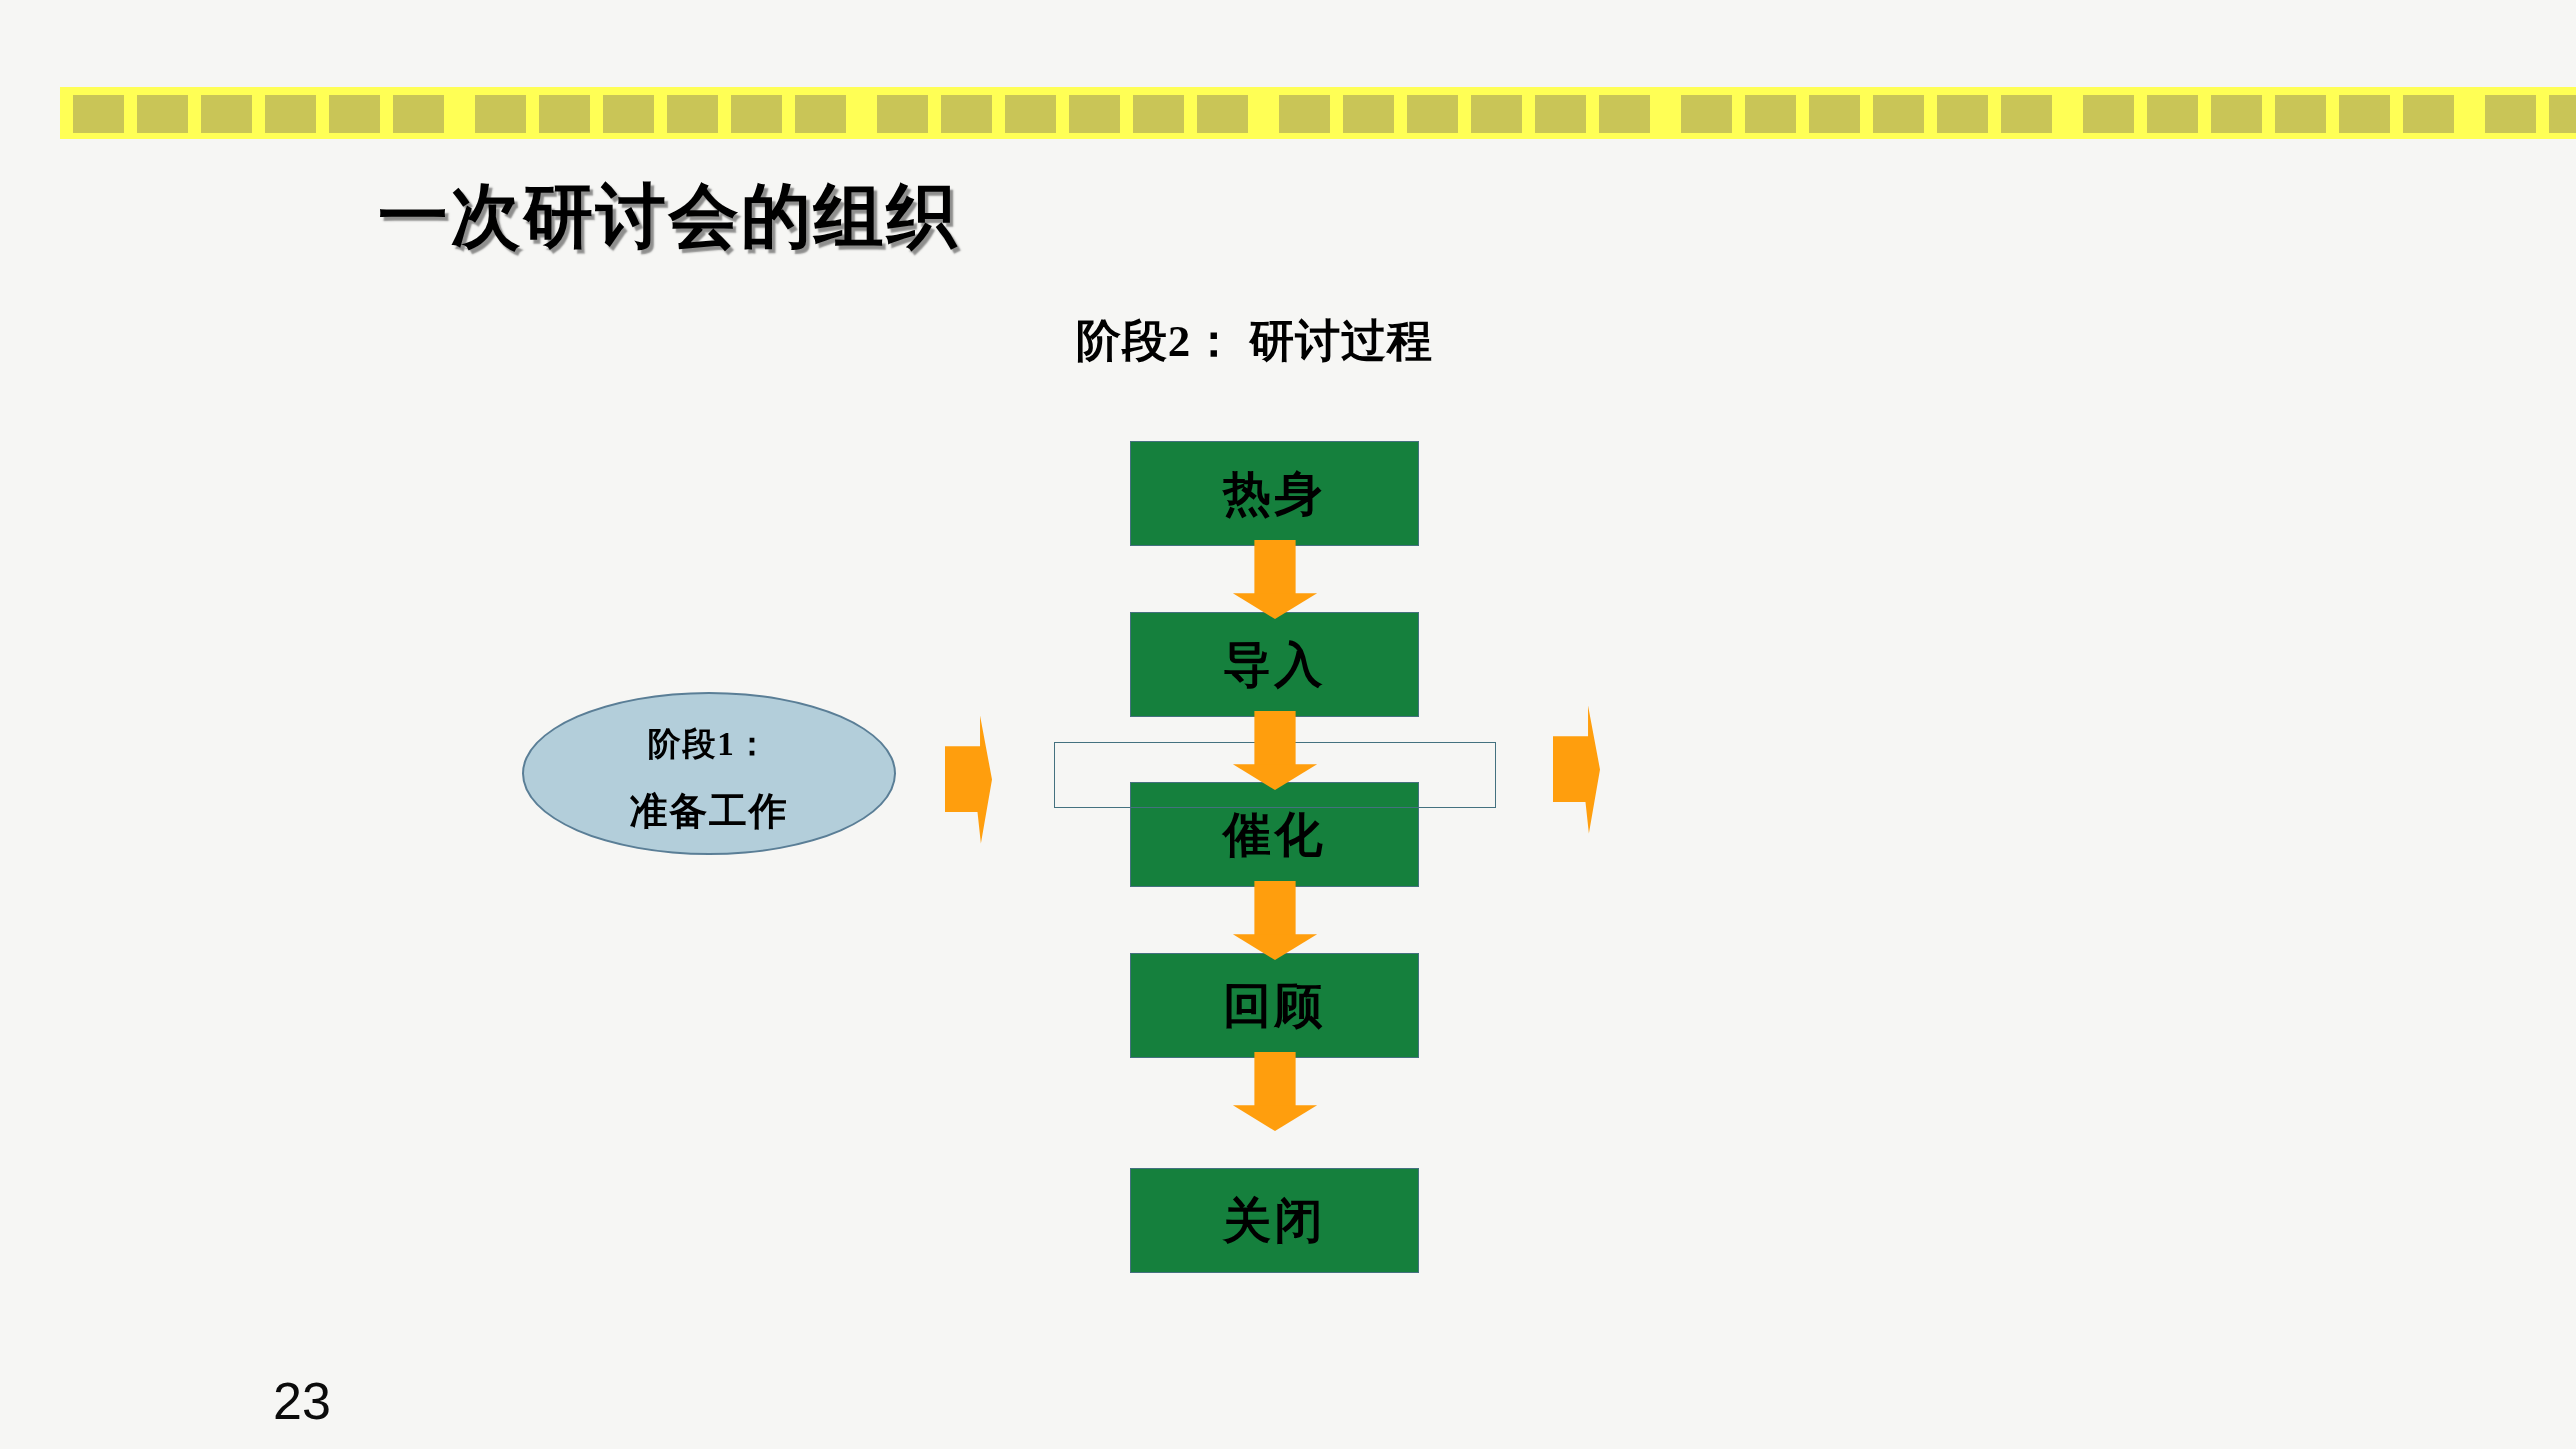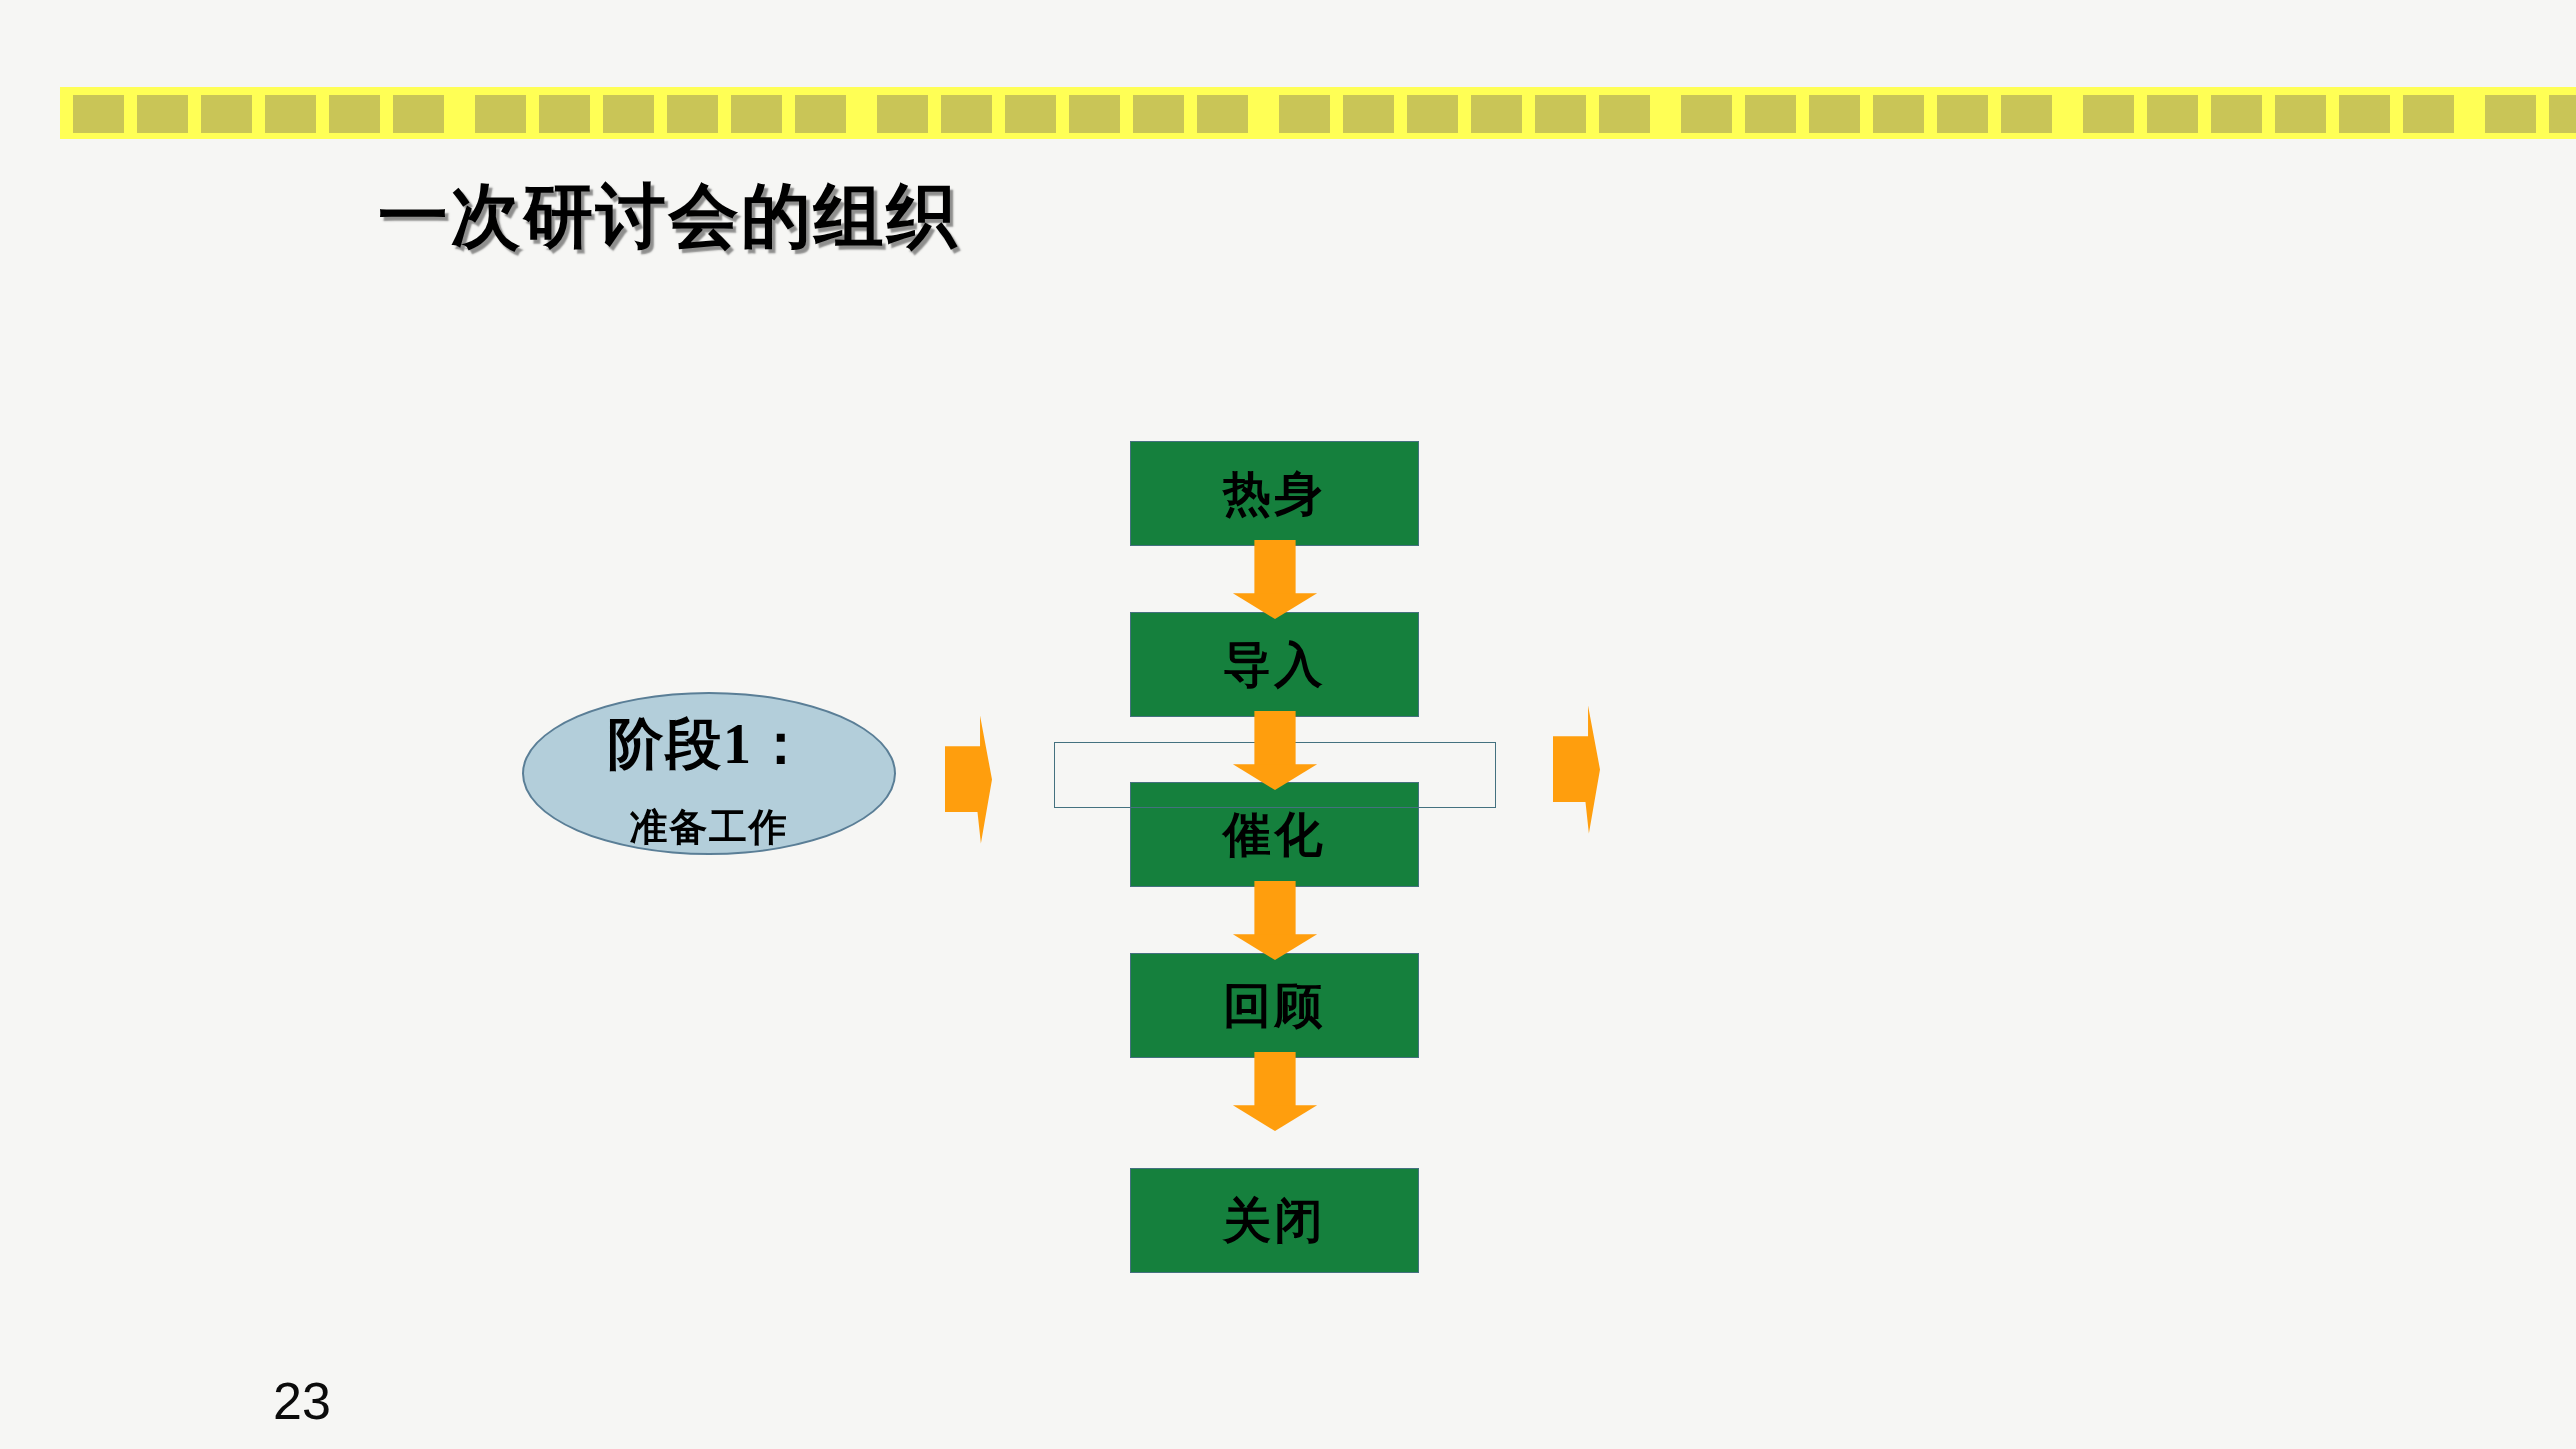--- a/index.html
+++ b/index.html
@@ -37,21 +37,21 @@
         z-index:2;}
 
   
   .down-arrow{position:absolute;left:1232px;width:86px;height:79px;z-index:3;}
   .side-arrow{position:absolute;width:47px;height:129px;z-index:3;}
 
   
   .ellipse{position:absolute;background:#b3ceda;border:2.6px solid #5a7e96;
         border-radius:50%;box-sizing:border-box;display:flex;flex-direction:column;
         align-items:center;justify-content:center;z-index:1;}
-  .ellipse .l1{font-size:56px;font-weight:bold;color:#000;
+  .ellipse .l1{font-size:33px;font-weight:bold;color:#000;
         font-family:"Liberation Serif", serif;letter-spacing:1.7px;margin-top:12px;}
   .ellipse .l2{font-size:38px;font-weight:bold;color:#000;margin-top:19px;
         font-family:"Liberation Serif", serif;letter-spacing:1.7px;}
   .ellipse.left{left:522px;top:683px;width:374px;height:163px;}
   .ellipse.right{left:1649px;top:672px;width:375px;height:164px;}
 
   
   .pageno{position:absolute;left:273px;top:1362px;font-size:52px;color:#0b0b0b;
         font-family:"Liberation Sans", sans-serif;}
   .watermark{position:absolute;right:45px;top:1330px;font-size:62px;font-weight:bold;
@@ -62,20 +62,21 @@
 </style>
 </head>
 <body>
 
 <div id="slide">
 
   <div class="band" id="band" style="background: rgb(255, 255, 85);"><span class="sq" style="background: rgb(201, 197, 87); margin-left: 13px;"></span><span class="sq" style="background: rgb(201, 197, 87); margin-left: 13px;"></span><span class="sq" style="background: rgb(201, 197, 87); margin-left: 13px;"></span><span class="sq" style="background: rgb(201, 197, 87); margin-left: 13px;"></span><span class="sq" style="background: rgb(201, 197, 87); margin-left: 13px;"></span><span class="sq" style="background: rgb(201, 197, 87); margin-left: 13px;"></span><span class="sq" style="background: rgb(201, 197, 87); margin-left: 31px;"></span><span class="sq" style="background: rgb(201, 197, 87); margin-left: 13px;"></span><span class="sq" style="background: rgb(201, 197, 87); margin-left: 13px;"></span><span class="sq" style="background: rgb(201, 197, 87); margin-left: 13px;"></span><span class="sq" style="background: rgb(201, 197, 87); margin-left: 13px;"></span><span class="sq" style="background: rgb(201, 197, 87); margin-left: 13px;"></span><span class="sq" style="background: rgb(201, 197, 87); margin-left: 31px;"></span><span class="sq" style="background: rgb(201, 197, 87); margin-left: 13px;"></span><span class="sq" style="background: rgb(201, 197, 87); margin-left: 13px;"></span><span class="sq" style="background: rgb(201, 197, 87); margin-left: 13px;"></span><span class="sq" style="background: rgb(201, 197, 87); margin-left: 13px;"></span><span class="sq" style="background: rgb(201, 197, 87); margin-left: 13px;"></span><span class="sq" style="background: rgb(201, 197, 87); margin-left: 31px;"></span><span class="sq" style="background: rgb(201, 197, 87); margin-left: 13px;"></span><span class="sq" style="background: rgb(201, 197, 87); margin-left: 13px;"></span><span class="sq" style="background: rgb(201, 197, 87); margin-left: 13px;"></span><span class="sq" style="background: rgb(201, 197, 87); margin-left: 13px;"></span><span class="sq" style="background: rgb(201, 197, 87); margin-left: 13px;"></span><span class="sq" style="background: rgb(201, 197, 87); margin-left: 31px;"></span><span class="sq" style="background: rgb(201, 197, 87); margin-left: 13px;"></span><span class="sq" style="background: rgb(201, 197, 87); margin-left: 13px;"></span><span class="sq" style="background: rgb(201, 197, 87); margin-left: 13px;"></span><span class="sq" style="background: rgb(201, 197, 87); margin-left: 13px;"></span><span class="sq" style="background: rgb(201, 197, 87); margin-left: 13px;"></span><span class="sq" style="background: rgb(201, 197, 87); margin-left: 31px;"></span><span class="sq" style="background: rgb(201, 197, 87); margin-left: 13px;"></span><span class="sq" style="background: rgb(201, 197, 87); margin-left: 13px;"></span><span class="sq" style="background: rgb(201, 197, 87); margin-left: 13px;"></span><span class="sq" style="background: rgb(201, 197, 87); margin-left: 13px;"></span><span class="sq" style="background: rgb(201, 197, 87); margin-left: 13px;"></span><span class="sq" style="background: rgb(201, 197, 87); margin-left: 31px;"></span><span class="sq" style="background: rgb(201, 197, 87); margin-left: 13px;"></span></div>
 
   <div class="title">一次研讨会的组织</div>
 
+  <div class="stage2-heading">阶段2： 研讨过程</div>
 
   <div class="ellipse left">
     <div class="l1">阶段1：</div>
     <div class="l2">准备工作</div>
   </div>
 
 
   <svg class="side-arrow" style="left:945px;top:706px;" viewBox="0 0 55 150">
     <polygon points="0,36 41,36 41,0 55,75 42,150 38,113 0,113" fill="#ff9e0d"></polygon>
   </svg>

